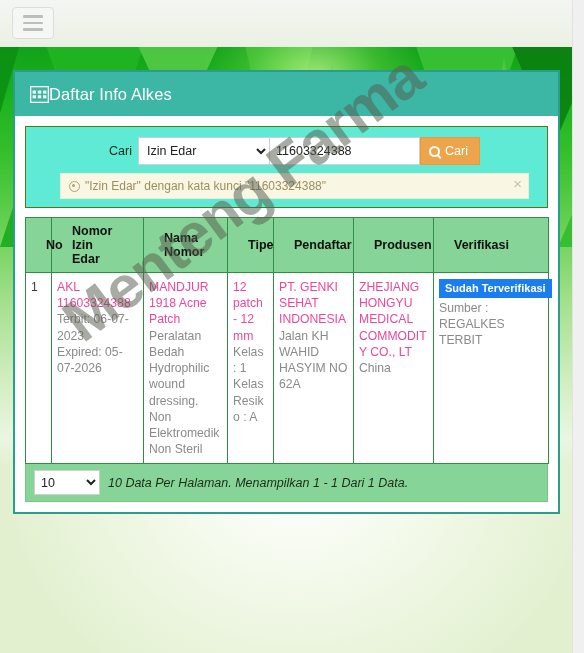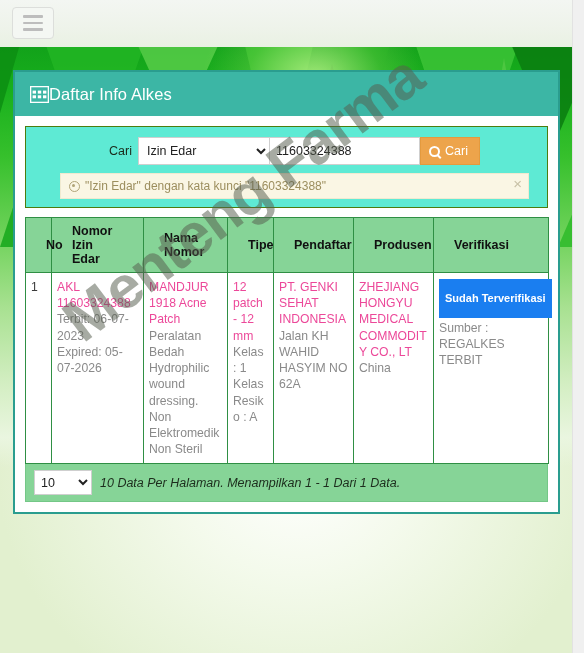--- a/index.html
+++ b/index.html
@@ -244,36 +244,36 @@
     word-wrap: break-word;
   }
   .cell-strong { color: #ec4899; }
   .cell-muted  { color: #8a8a8a; }
   #badge-verifikasi {
     display: inline-block;
     background: #1a7ef0;
     color: #ffffff;
     font-size: 11px;
     font-weight: bold;
-    padding: 12px 6px;
+    padding: 2px 6px;
     margin-bottom: 2px;
     white-space: nowrap;
   }
 
   
   #table-footer {
     background: #86d497;
     border: 1px solid #74c787;
     border-top: none;
     display: flex; align-items: center;
     gap: 8px;
     padding: 6px 8px;
   }
   #per-page-select {
-    width: 58px; height: 25px;
+    width: 66px; height: 25px;
     font-size: 12.5px;
     font-family: "Liberation Sans", sans-serif;
     border: 1px solid #cfcfcf;
     background: #ffffff; color: #222;
     padding: 0 2px;
     border-radius: 0;
   }
   #pagination-info {
     font-size: 12.5px; color: #1d2d1d; font-style: italic;
   }

